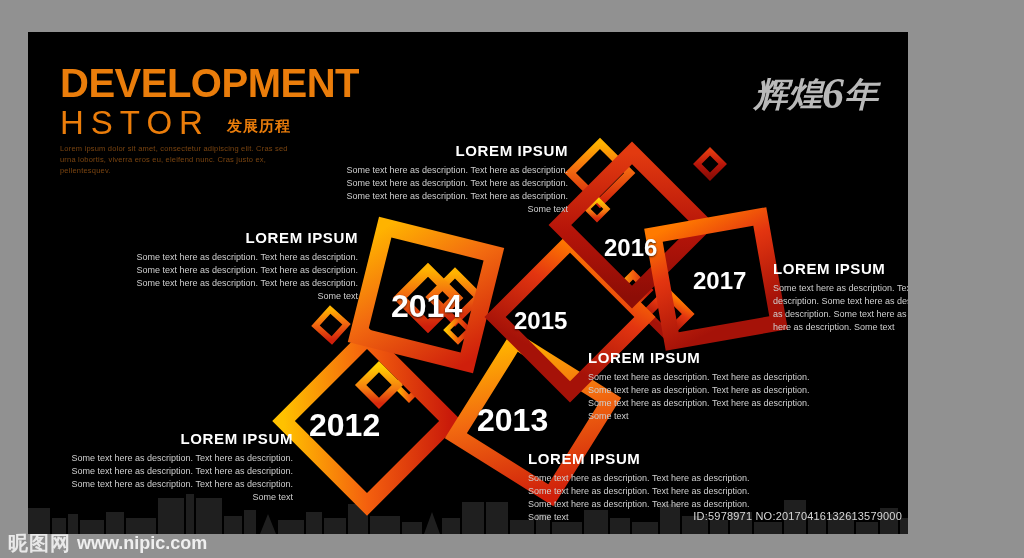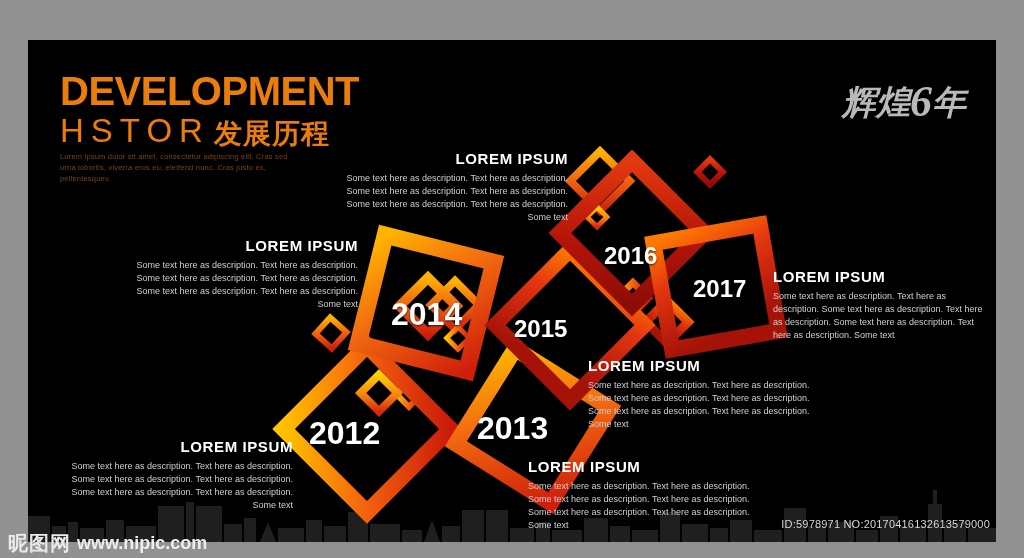--- a/index.html
+++ b/index.html
@@ -1,25 +1,25 @@
 <!DOCTYPE html>
 <html><head>
 <meta charset="utf-8">
 <style>
   html,body{margin:0;padding:0;background:#919191;}
   body{width:1024px;height:558px;overflow:hidden;font-family:"Liberation Sans",sans-serif;}
   #root{position:relative;width:1024px;height:558px;background:#919191;}
-  #poster{position:absolute;left:28px;top:40px;width:968px;height:502px;background:#000;overflow:hidden;}
+  #poster{position:absolute;left:28px;top:32px;width:880px;height:502px;background:#000;overflow:hidden;}
 
   
   .hdr-left{position:absolute;left:32px;top:30px;}
   .title-main{font-size:40px;font-weight:bold;color:#ea7d0b;letter-spacing:-0.5px;line-height:42px;}
-  .title-row2{display:flex;align-items:flex-end;gap:4px;margin-top:2px;}
+  .title-row2{display:flex;align-items:flex-end;gap:17px;margin-top:2px;}
   .title-sub{font-size:33px;font-weight:300;color:#ea7d0b;letter-spacing:7px;line-height:34px;}
-  .title-cn{font-size:28px;font-weight:bold;color:#ea7d0b;line-height:28px;letter-spacing:1px;}
+  .title-cn{font-size:15px;font-weight:bold;color:#ea7d0b;line-height:28px;letter-spacing:1px;}
   .title-desc{margin-top:3px;width:240px;font-size:7.5px;line-height:11px;color:#7a4410;letter-spacing:0.2px;}
 
   .hdr-right{position:absolute;right:30px;top:42px;text-align:center;font-style:italic;}
   .glory-cn{font-size:34px;font-weight:bold;color:#b9b9b9;line-height:40px;letter-spacing:0px;white-space:nowrap;}
   .glory-cn .num{font-size:44px;font-family:"Liberation Serif",serif;font-weight:bold;vertical-align:-2px;}
   .glory-en{font-size:17px;color:#9d9d9d;line-height:22px;letter-spacing:0.5px;white-space:nowrap;}
   .yearlabel{position:absolute;color:#fff;font-weight:bold;font-size:32px;letter-spacing:0px;text-shadow:0 1px 2px rgba(0,0,0,.7);}
 
   
   .tb{position:absolute;}

